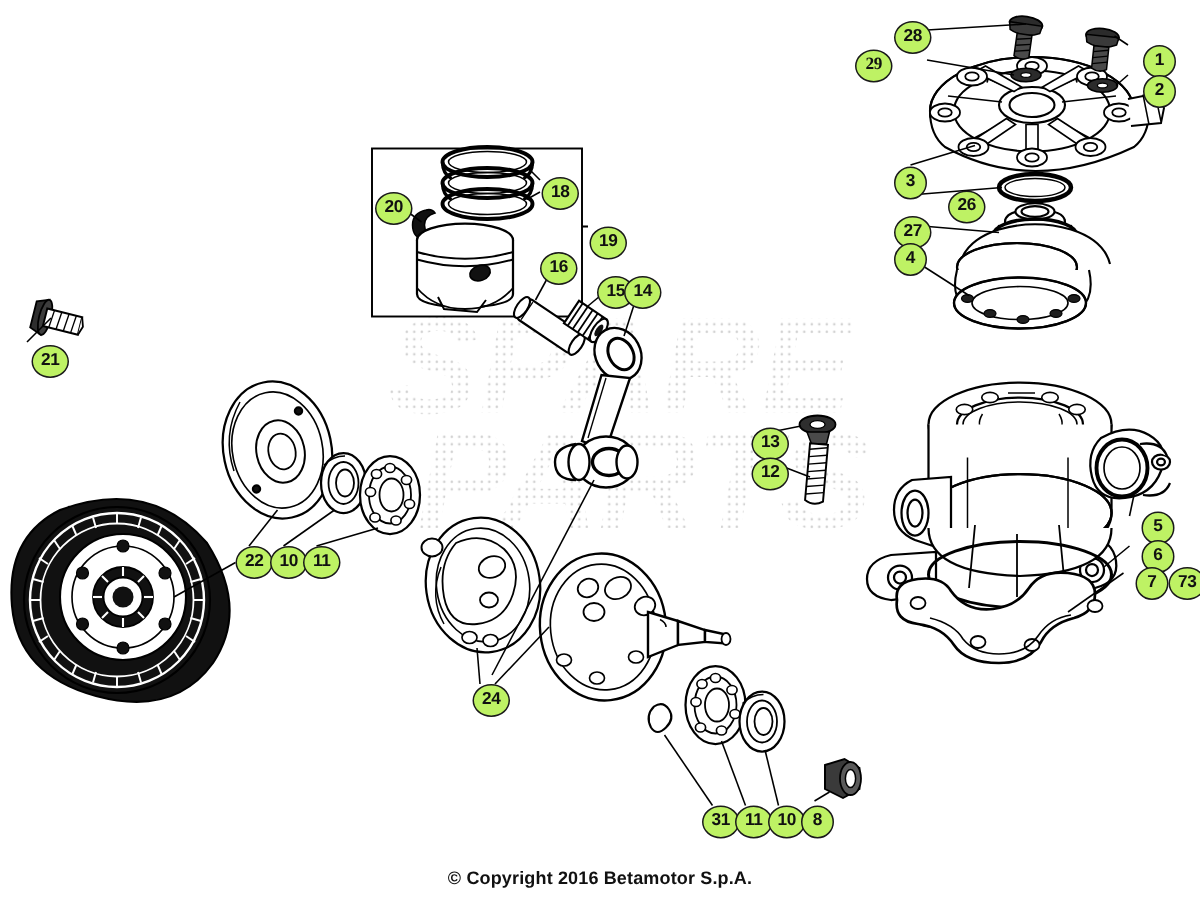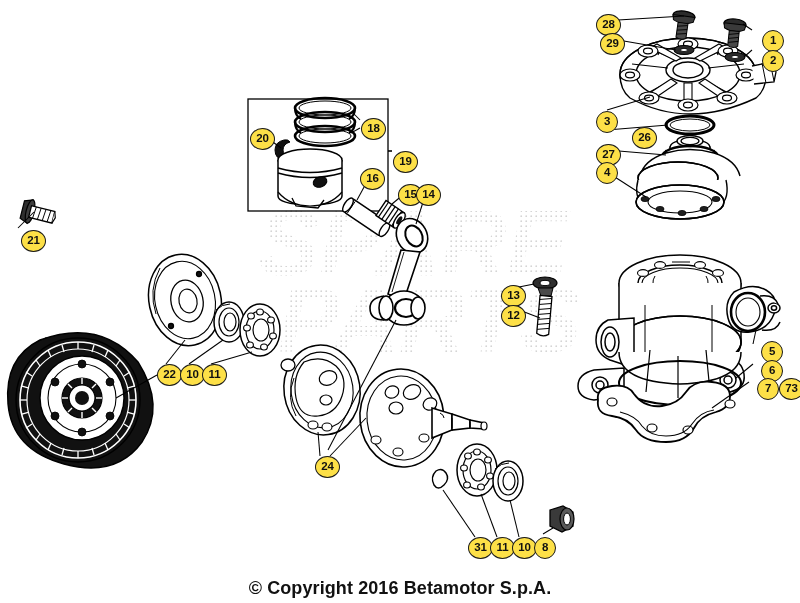--- a/index.html
+++ b/index.html
@@ -11,39 +11,39 @@
   }
   #stage{position:absolute;left:0;top:0;width:800px;height:603px;background:#fff;}
   #artwork{position:absolute;left:0;top:0;width:800px;height:603px;}
 
   
   .callout{
     position:absolute;
     width:22px;height:22px;
     border:1.6px solid #1a1a1a;
     border-radius:50%;
-    background:#fde047;
+    background:#bef264;
     box-sizing:border-box;
     display:flex;align-items:center;justify-content:center;
     font-size:11.5px;font-weight:bold;
     font-family:"Liberation Sans", sans-serif;
     line-height:1;
     letter-spacing:-0.2px;
     z-index:40;
     color:#111;
   }
   .callout.wide{width:25px;}
 
   
   #copyright{
     position:absolute;
     left:0;right:0;
     top:578px;
     text-align:center;
-    font-size:18px;
+    font-size:12px;
     font-weight:bold;
     font-family:"Liberation Sans", sans-serif;
     color:#111;
     letter-spacing:0.1px;
     z-index:50;
   }
   .wm{opacity:0.30;}
 </style>
 </head>
 <body>
@@ -604,21 +604,21 @@
 
       <path d="M475 537 L443 490"></path>
       <path d="M497 537 L481 494"></path>
       <path d="M519 537 L510 500"></path>
       <path d="M543 534 L553 528"></path>
     </g>
   </svg>
 
   <div id="callout-layer">
       <div class="callout wide" style="left: 596px; top: 14px;">28</div>
-      <div class="callout wide" style="left: 600px; top: 33px;">29</div>
+      <div class="callout wide" style="left: 570px; top: 33px; font-family: Liberation Serif, serif;">29</div>
       <div class="callout" style="left: 762px; top: 30px;">1</div>
       <div class="callout" style="left: 762px; top: 50px;">2</div>
       <div class="callout" style="left: 596px; top: 111px;">3</div>
       <div class="callout wide" style="left: 596px; top: 127px; margin-left: 36px;">26</div>
       <div class="callout wide" style="left: 596px; top: 144px;">27</div>
       <div class="callout" style="left: 596px; top: 162px;">4</div>
       <div class="callout wide" style="left: 21px; top: 230px;">21</div>
       <div class="callout wide" style="left: 250px; top: 128px; text-align: center;">20</div>
       <div class="callout wide" style="left: 361px; top: 118px;">18</div>
       <div class="callout wide" style="left: 393px; top: 151px;">19</div>

